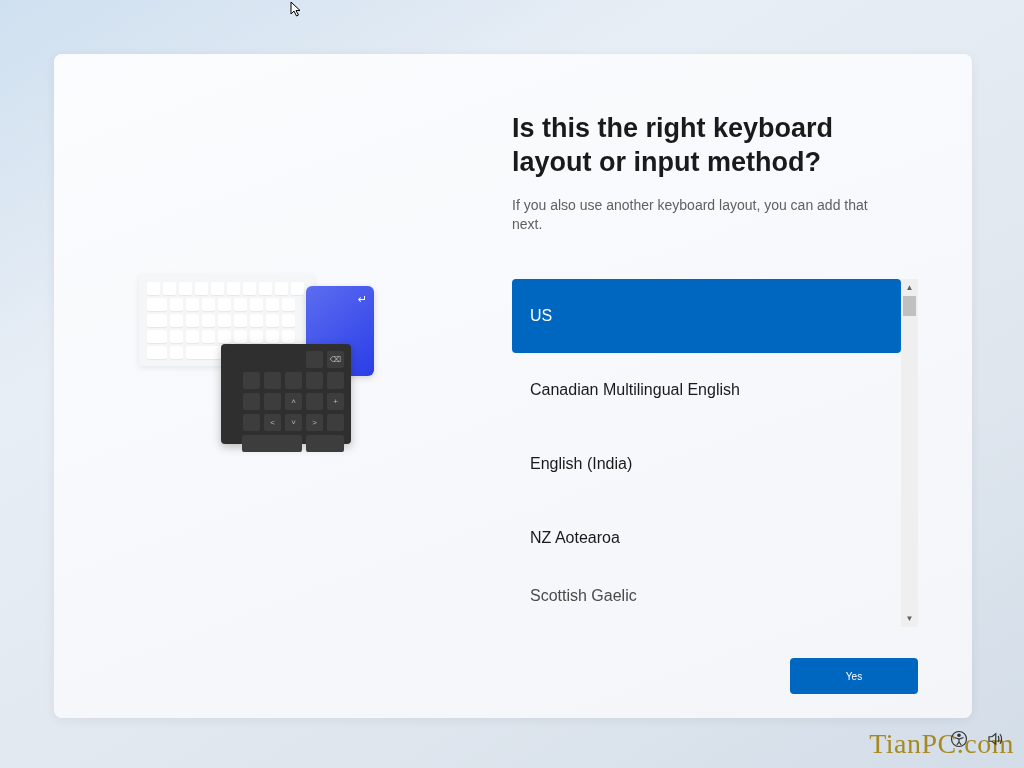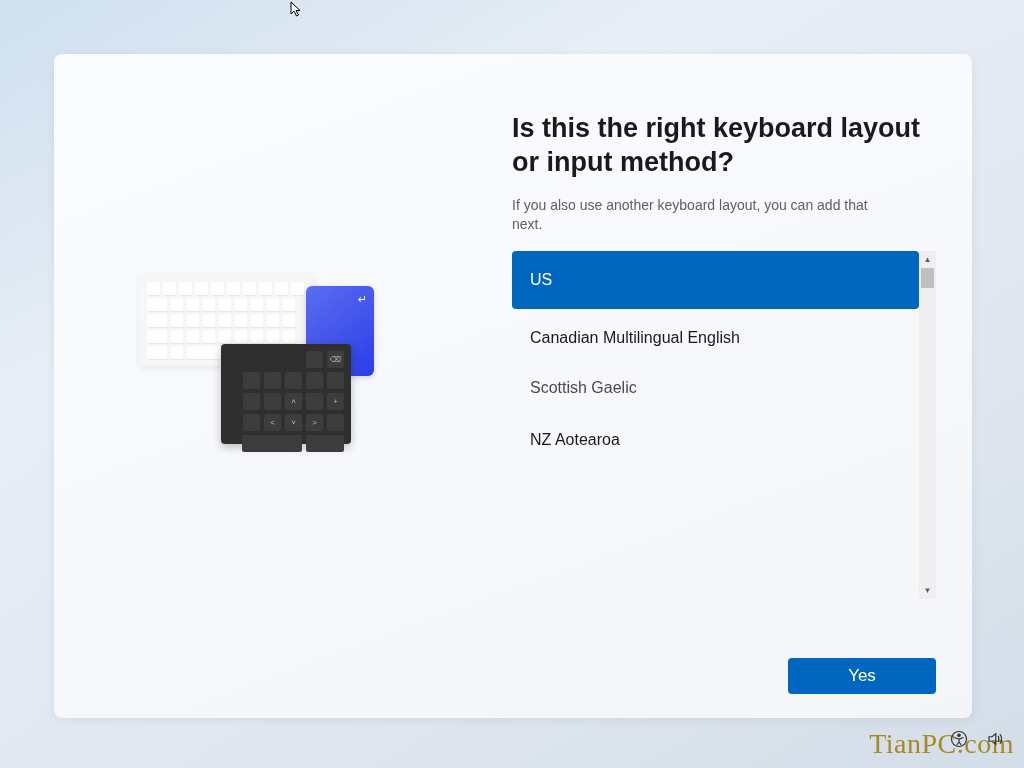--- a/index.html
+++ b/index.html
@@ -53,38 +53,38 @@
       padding: 7px; display: flex; flex-direction: column; gap: 4px;
     }
     .kb-dark .drow { display: flex; gap: 4px; justify-content: flex-end; }
     .kb-dark .dkey { background: #3d3d3d; border-radius: 2px; width: 17px; height: 17px;
       display:flex; align-items:center; justify-content:center; color:#b8b8b8; font-size:8px; }
     .kb-dark .dkey.w2 { width: 38px; }
     .kb-dark .dkey.w3 { width: 60px; }
     .kb-dark .drow.last { align-items: stretch; }
 
     .right-pane {
-      flex: 1; padding: 58px 36px 24px 28px; display: flex; flex-direction: column;
+      flex: 1; padding: 58px 54px 24px 28px; display: flex; flex-direction: column;
     }
     .title {
       font-size: 27px; font-weight: 600; color: #1a1a1a; line-height: 1.25;
       margin-bottom: 16px;
     }
     .subtitle {
-      font-size: 14px; color: #606060; line-height: 1.4; margin-bottom: 16px;
+      font-size: 14px; color: #606060; line-height: 1.4; margin-bottom: 44px;
       max-width: 370px;
     }
     .list-wrap {
       position: relative; height: 348px; display: flex;
     }
     .list {
       flex: 1; overflow: hidden;
     }
     .item {
-      height: 58px; display: flex; align-items: center; padding: 0 18px;
+      height: 74px; display: flex; align-items: center; padding: 0 18px;
       font-size: 16px; color: #1a1a1a; border-radius: 4px; cursor: pointer;
     }
     .item.selected {
       background: #0067c0; color: #fff;
     }
     .item.clip { height: 44px; align-items: flex-start; padding-top: 12px; color: #4a4a4a; }
     .scrollbar {
       flex: 0 0 17px; background: #efefef;
       display: flex; flex-direction: column; align-items: center;
     }
@@ -92,21 +92,21 @@
       width: 17px; height: 17px; display:flex; align-items:center; justify-content:center;
       color: #606060; font-size: 8px; cursor: pointer; background:#efefef;
     }
     .sb-track { flex:1; width:17px; position:relative; }
     .sb-thumb { position:absolute; top:0; left:2px; width:13px; height:20px; background:#c0c0c0; border-radius:0; }
     .footer {
       margin-top: auto; display: flex; justify-content: flex-end; padding-top: 24px;
     }
     .yes-btn {
       background: #0067c0; color: #fff; border: none; border-radius: 4px;
-      width: 148px; height: 36px; font-size: 17px; cursor: pointer;
+      width: 128px; height: 36px; font-size: 10px; cursor: pointer;
     }
     .taskbar-icons {
       position: absolute; right: 20px; bottom: 16px; display: flex; gap: 18px; align-items: center;
       color: #3a3a3a; z-index:50;
     }
     .taskbar-icons svg { width:18px; height:18px; }
     .watermark {
       position: absolute; right: 10px; bottom: 8px;
       font-family: Georgia, serif; font-size: 28px; color: #a78a1f;
       letter-spacing: 0.5px; z-index:40;
@@ -213,25 +213,28 @@
     <p class="subtitle">If you also use another keyboard layout, you can add that next.</p>
 
     <div class="list-wrap">
       <div class="list">
         <div class="item selected">
             <span>US</span>
           </div>
         <div class="item">
             <span>Canadian Multilingual English</span>
           </div>
+        <div class="item">
+            <span>English (India)</span>
+          </div>
+        <div class="item">
+            <span>NZ Aotearoa</span>
+          </div>
         <div class="item clip">
             <span>Scottish Gaelic</span>
-          </div>
-        <div class="item">
-            <span>NZ Aotearoa</span>
           </div>
       </div>
       <div class="scrollbar">
         <div class="sb-arrow">▲</div>
         <div class="sb-track">
           <div class="sb-thumb"></div>
         </div>
         <div class="sb-arrow">▼</div>
       </div>
     </div>

